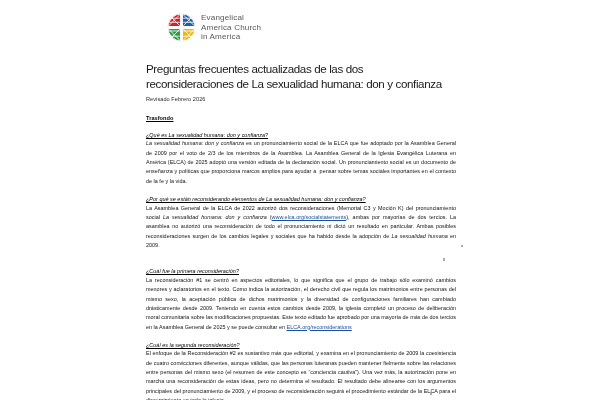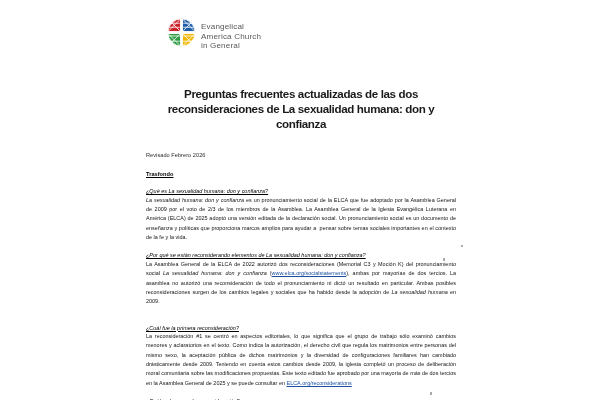--- a/index.html
+++ b/index.html
@@ -45,34 +45,32 @@
     position: relative;
   }
   .logo-wordmark {
     font-family: "Liberation Sans", sans-serif;
     font-size: 8.1px;
     line-height: 9.6px;
     color: #58595b;
     letter-spacing: 0.15px;
     white-space: nowrap;
     padding-bottom: 1px;
-    margin-top: 9px;
   }
 
   
   .doc-title {
-    margin: 16px;
+    margin: 0;
     padding-top: 18px;
     font-family: "Liberation Sans", sans-serif;
     font-size: 11.6px;
-    font-weight: 700;
+    font-weight: 400;
     line-height: 15.3px;
     letter-spacing: -0.38px;
     color: #1a1a1a;
-    text-align: center;
   }
   .doc-subtitle {
     font-family: "Liberation Sans", sans-serif;
     font-size: 5.6px;
     line-height: 8px;
     color: #2b2b2b;
     padding-top: 3.5px;
     letter-spacing: 0.05px;
   }
 
@@ -160,21 +158,21 @@
 
             <rect x="45" y="0" width="10" height="100" fill="#ffffff"></rect>
             <rect x="0" y="45" width="100" height="10" fill="#ffffff"></rect>
           </g>
           <circle cx="50" cy="50" r="47" fill="none" stroke="#ffffff" stroke-width="3"></circle>
         </svg>
       </span>
       <span class="logo-wordmark">
         <span>Evangelical</span><br>
         <span>America Church</span><br>
-        <span>in General</span>
+        <span>in America</span>
       </span>
     </div>
 
     <h1 class="doc-title">
       <span>Preguntas frecuentes actualizadas de las dos</span><br>
       <span>reconsideraciones de La sexualidad humana: don y confianza</span>
     </h1>
     <div class="doc-subtitle">Revisado Febrero 2026</div>
 
     <div class="section-heading">Trasfondo</div>

